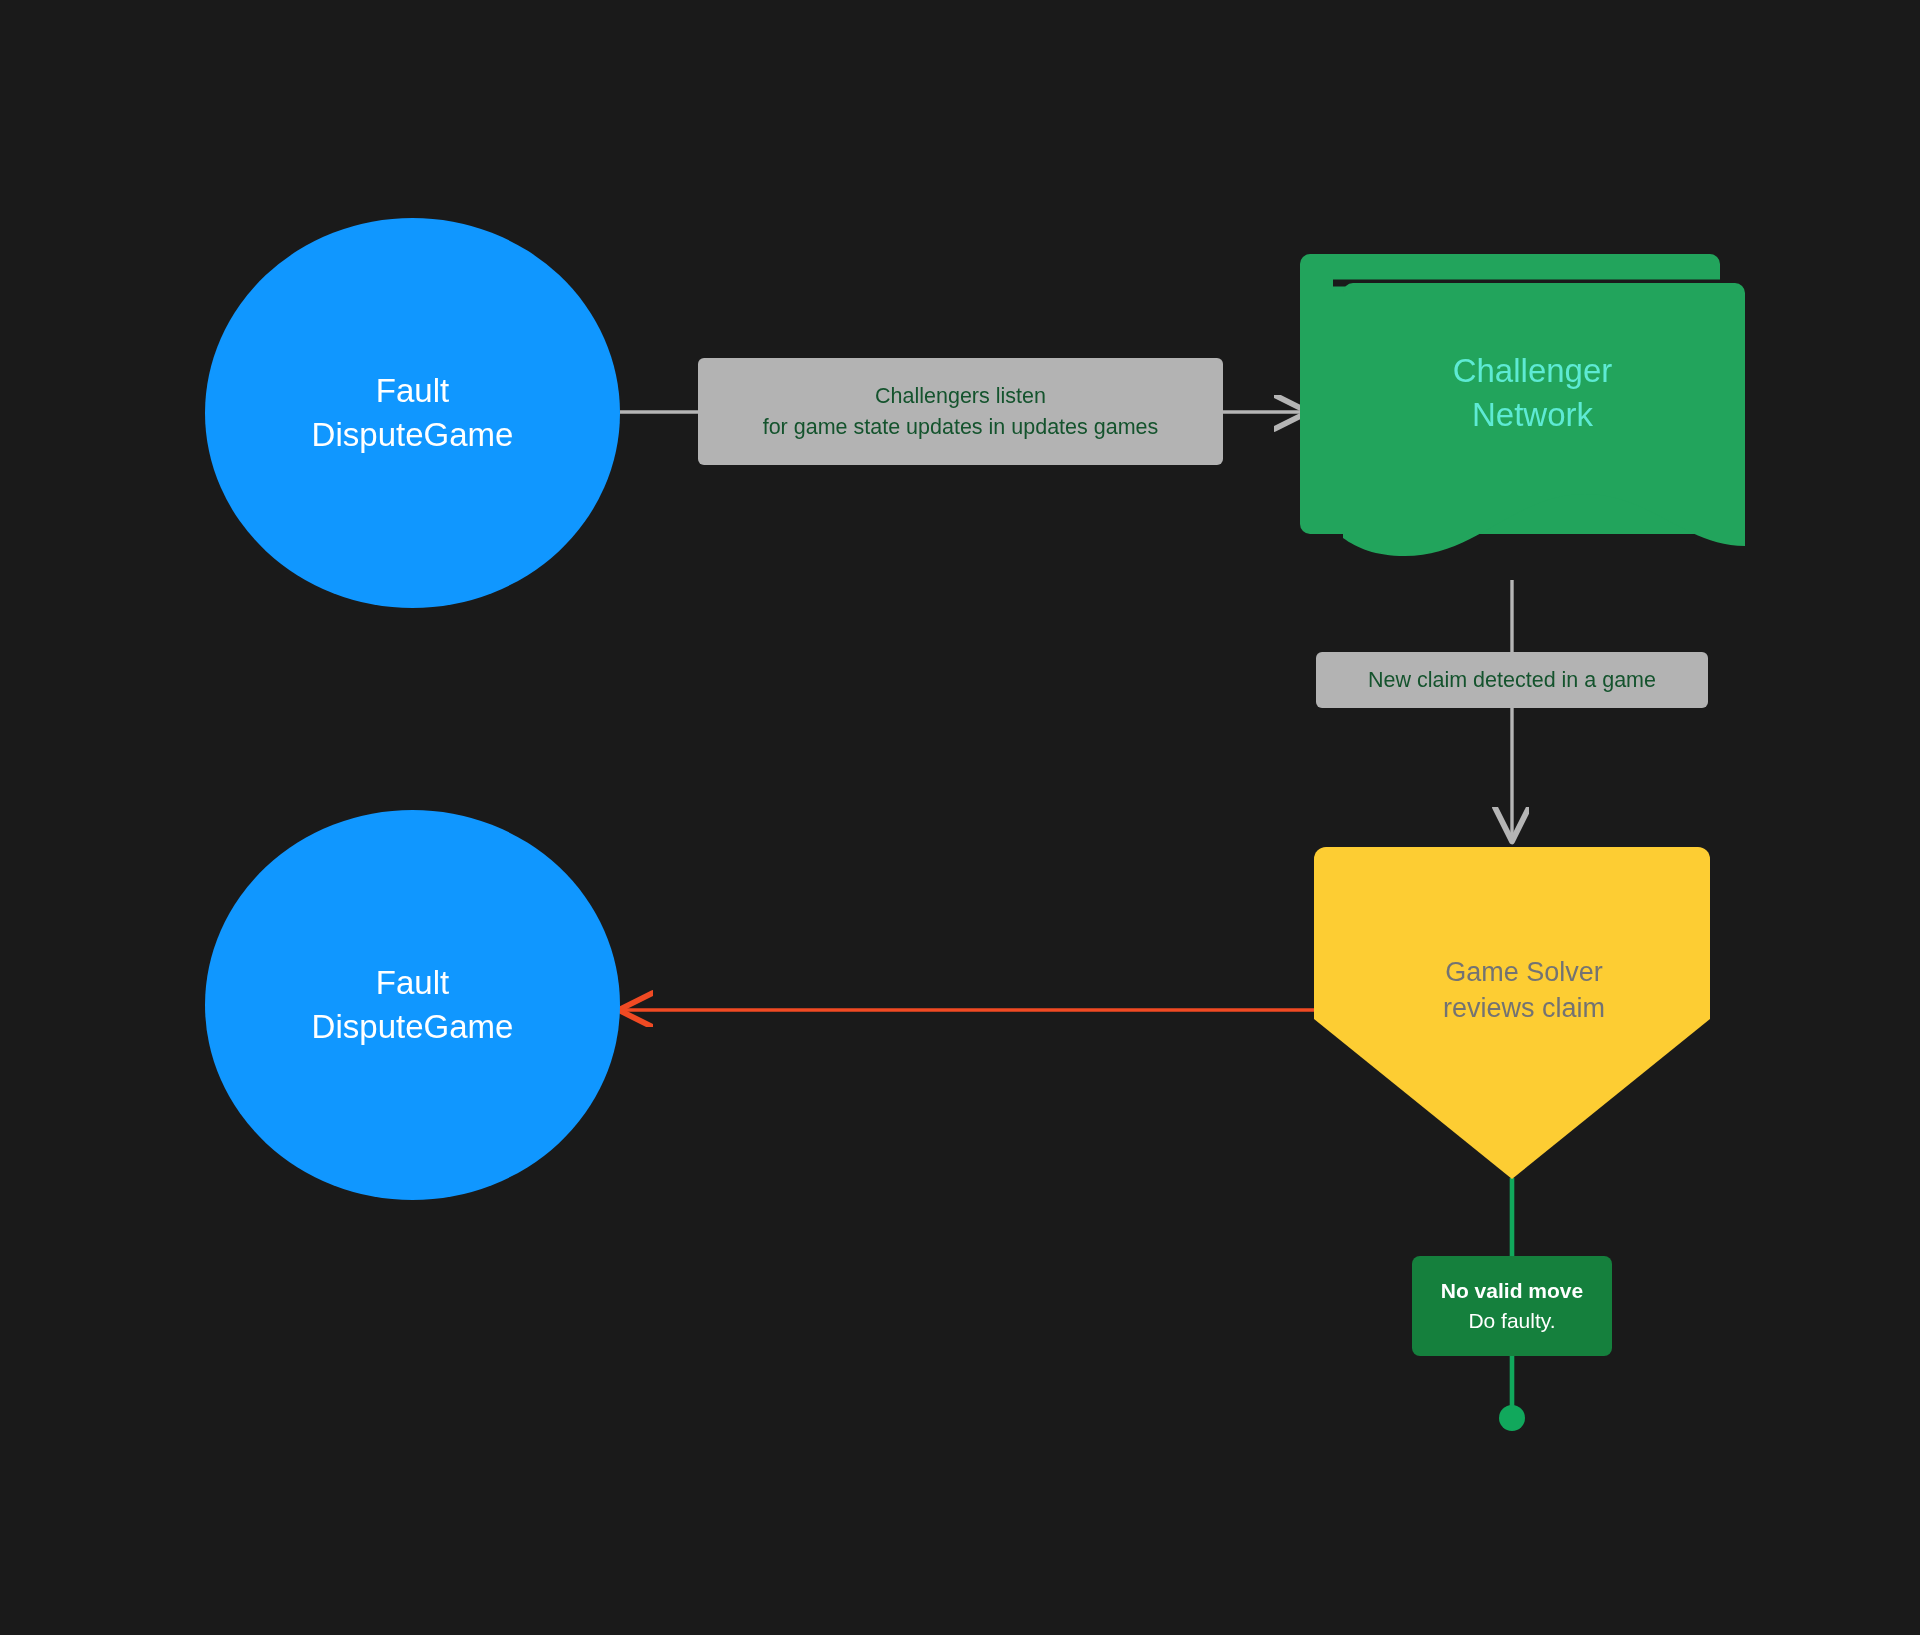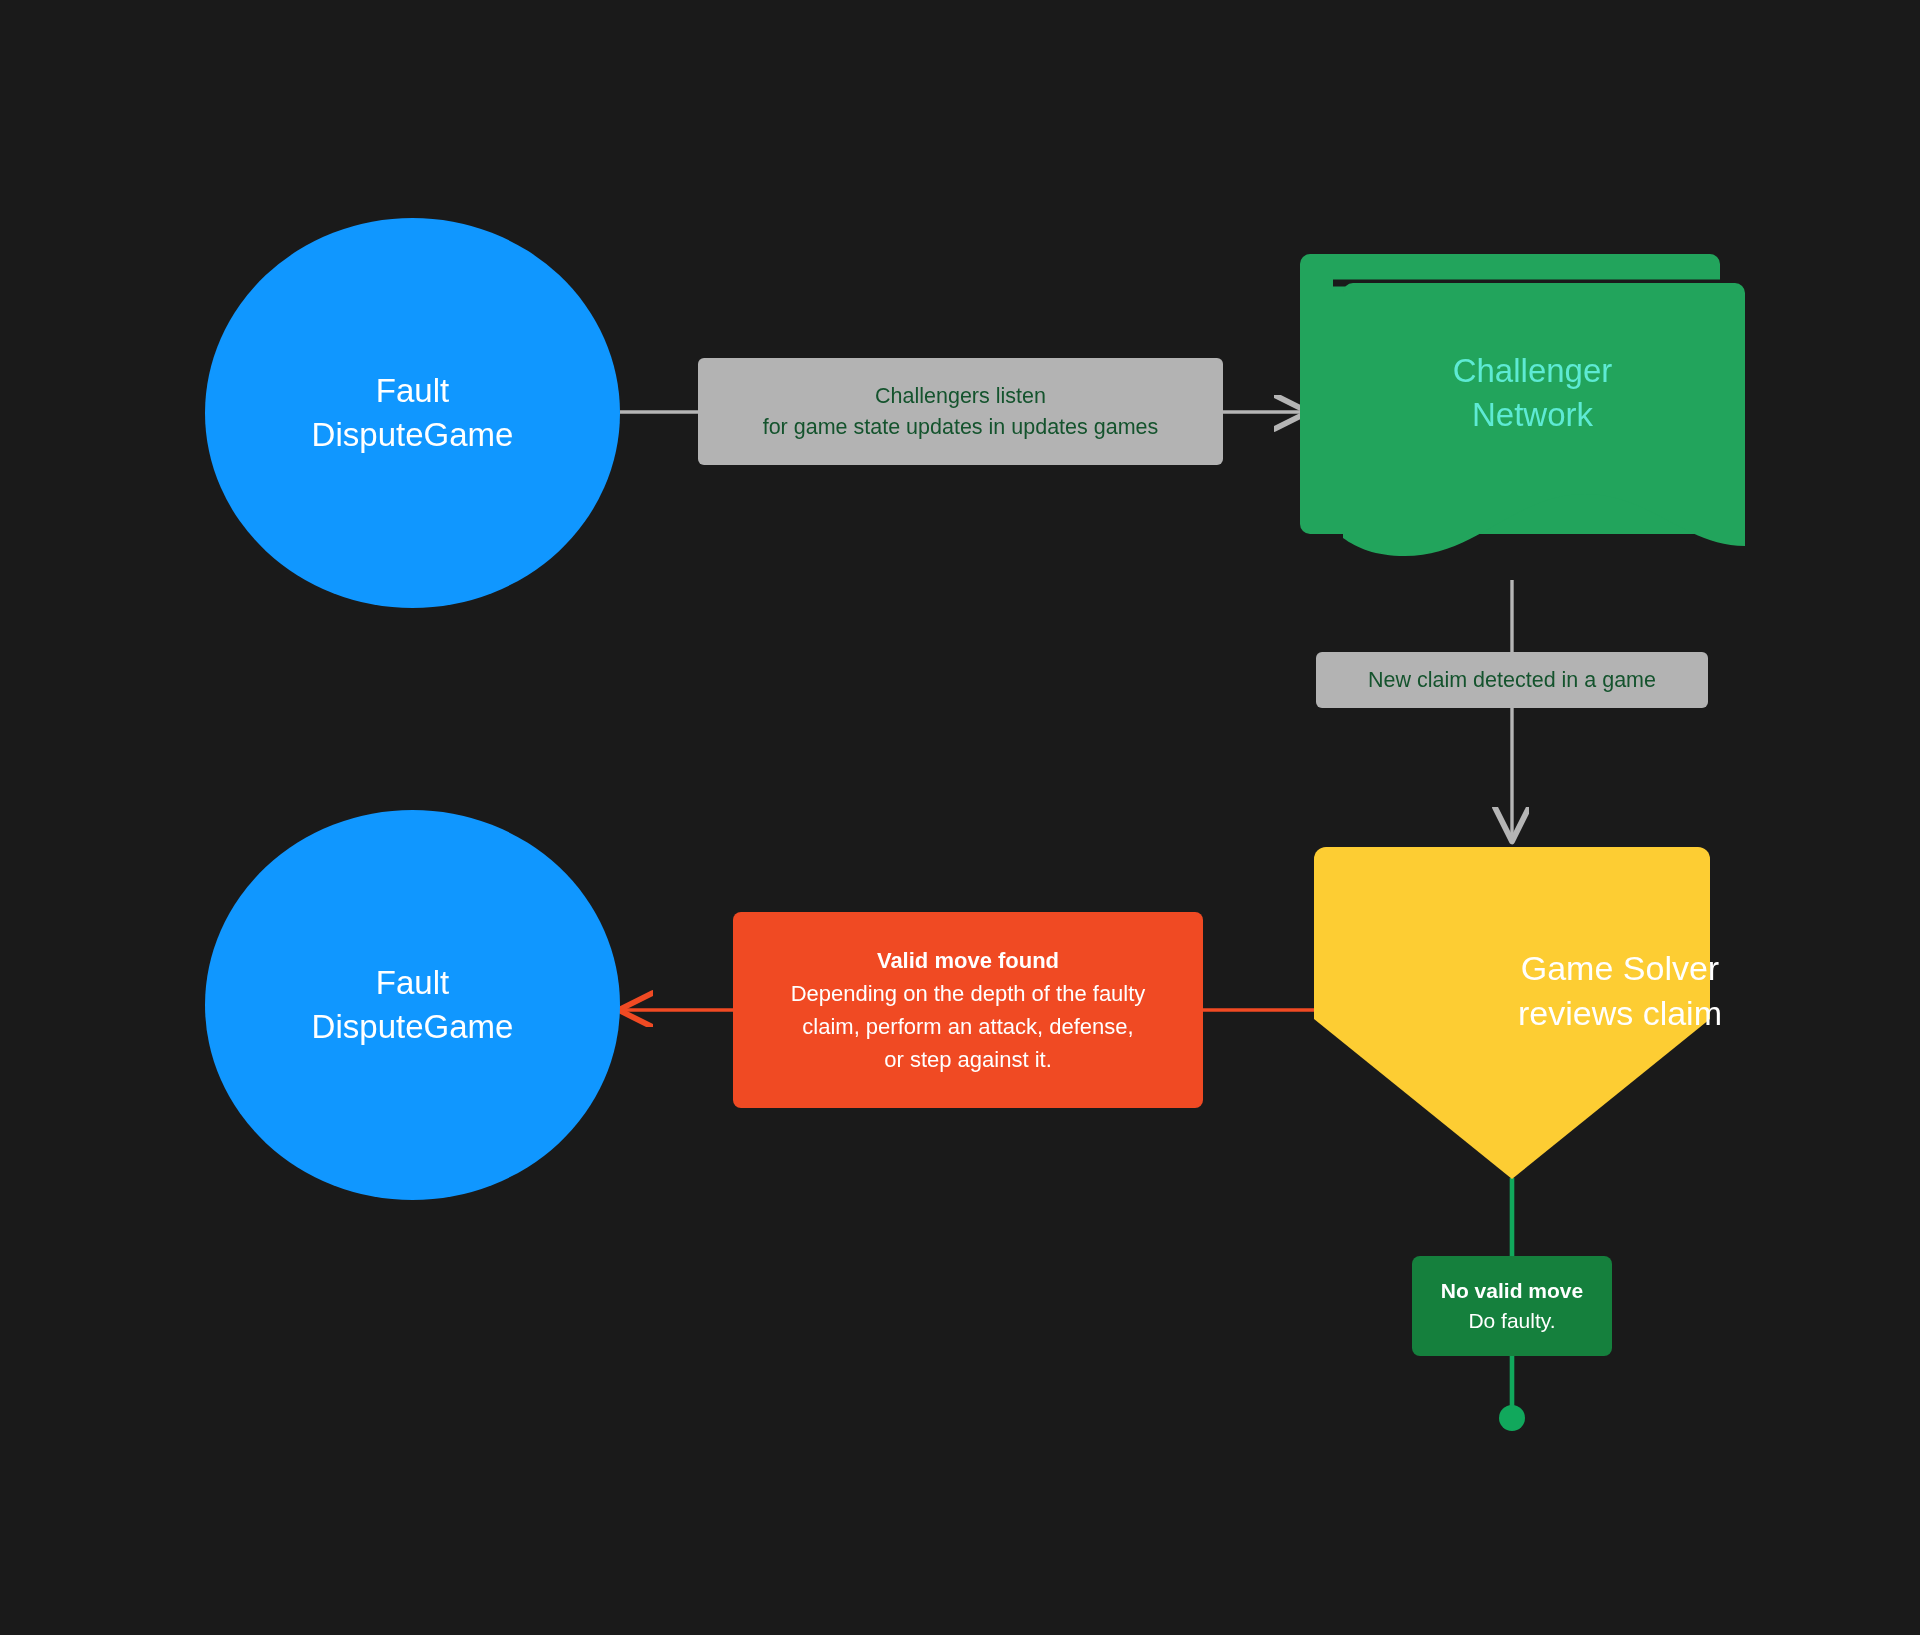--- a/index.html
+++ b/index.html
@@ -56,25 +56,24 @@
     background: transparent;
   }
   .doc-node .doc-text {
     position: relative;
     z-index: 3;
     transform: translateY(-16px);
   }
 
   
   .shield-node {
-    color: #ffffff;
-    font-size: 34px;
+    color: #737373;
+    font-size: 27px;
     font-weight: 400;
     background: transparent;
-    justify-content: flex-end;
   }
   .shield-node .shield-text {
     position: relative;
     z-index: 3;
     transform: translateY(-22px);
   }
 
   
   .edge-label {
     position: absolute;
@@ -188,25 +187,19 @@
 
   <div class="edge-label grey" style="left:698px; top:358px; width:525px; height:107px;">
     <span class="sub">Challengers listen</span>
     <span class="sub">for game state updates in updates games</span>
   </div>
 
   <div class="edge-label grey" style="left:1316px; top:652px; width:392px; height:56px;">
     <span class="sub">New claim detected in a game</span>
   </div>
 
-  <div class="edge-label orange" style="left:733px; top:912px; width:470px; height:196px;">
-    <span class="ttl">Valid move found</span>
-    <span class="sub">Depending on the depth of the faulty</span>
-    <span class="sub">claim, perform an attack, defense,</span>
-    <span class="sub">or step against it.</span>
-  </div>
 
   <div class="edge-label green" style="left:1412px; top:1256px; width:200px; height:100px;">
     <span class="ttl">No valid move</span>
     <span class="sub">Do faulty.</span>
   </div>
 
 </div>
 
 </body></html>

